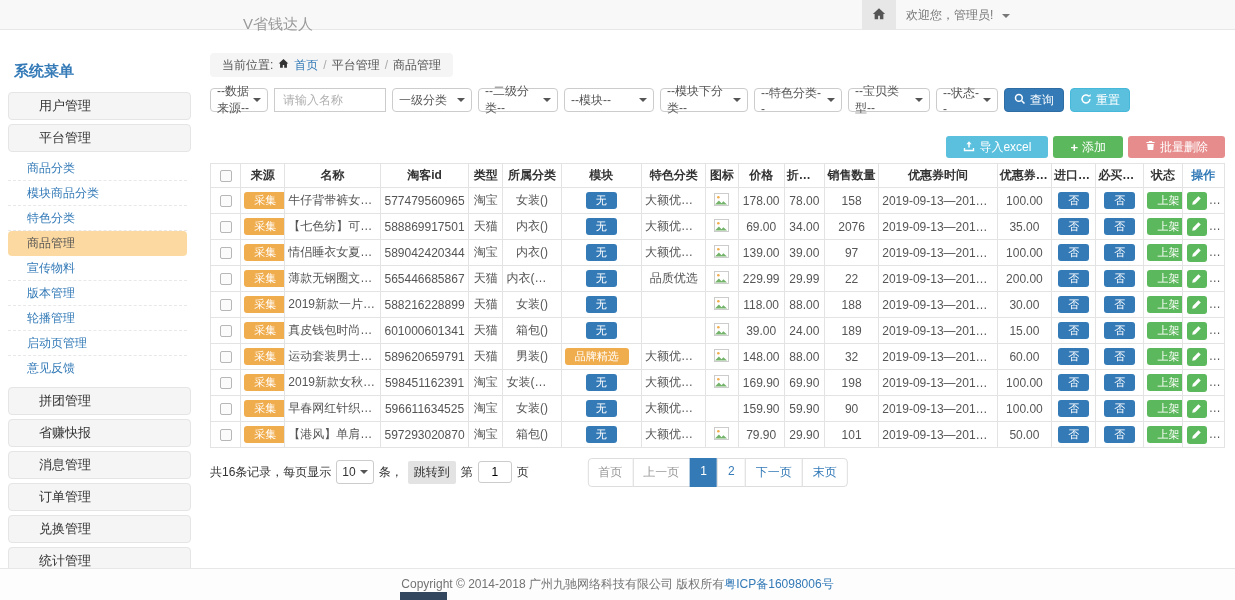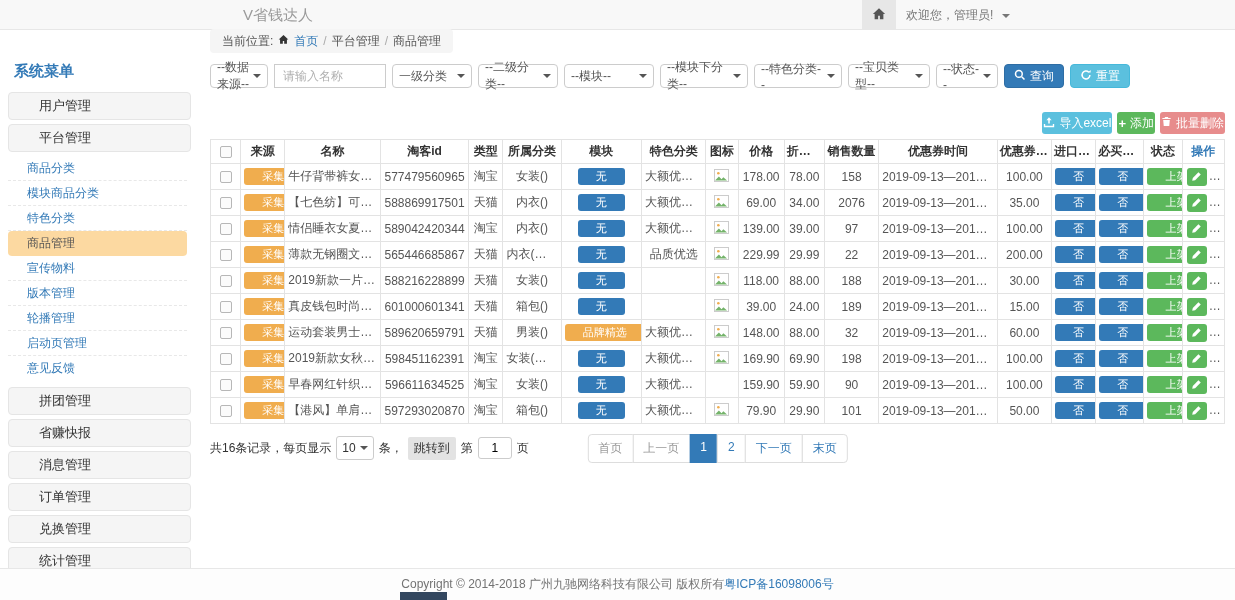--- a/index.html
+++ b/index.html
@@ -1,62 +1,62 @@
 <!DOCTYPE html>
 <html><head>
 <meta charset="utf-8">
 <style>
   *{box-sizing:border-box;margin:0;padding:0}
   body{margin:0;background:#fff}
   .page{position:relative;width:1235px;height:600px;overflow:hidden;background:#fff;
         font-family:"Liberation Sans","DejaVu Sans",sans-serif;font-size:12px;color:#333}
   
   .navbar{position:absolute;top:0;left:0;right:0;height:30px;background:#f8f8f8;border-bottom:1px solid #e7e7e7}
-  .brand{position:absolute;left:243px;top:0;line-height:30px;font-size:15px;color:#9a9a9a}
+  .brand{position:absolute;left:243px;top:9px;line-height:30px;font-size:15px;color:#9a9a9a}
   .nav-home{position:absolute;left:862px;top:0;width:34px;height:30px;background:#e7e7e7;
             display:flex;align-items:center;justify-content:center;cursor:pointer}
   .nav-user{position:absolute;left:906px;top:0;line-height:30px;color:#777;cursor:pointer}
   .caret{display:inline-block;margin-left:5px;border-top:4px solid #777;border-left:4px solid transparent;border-right:4px solid transparent;vertical-align:middle}
   
   .sidebar{position:absolute;left:8px;top:50px;width:183px}
   .sb-title{color:#337ab7;font-size:15px;font-weight:bold;margin:12px 0 11px 6px}
   .sb-block{height:28px;line-height:26px;background:#f5f5f5;border:1px solid #e5e5e5;border-radius:4px;
             padding-left:30px;margin-bottom:4px;color:#333;font-size:13px;cursor:pointer}
   .sb-panel{margin:1px 0 6px}
   .sb-item{height:25px;line-height:25px;padding-left:19px;color:#337ab7;border-bottom:1px dashed #e8e8e8;cursor:pointer;margin-right:4px}
   .sb-item:last-child{border-bottom:none}
   .sb-item.active{background:#fcd9a1;border-radius:4px;color:#555;border-bottom-color:transparent}
   
-  .main{position:absolute;left:210px;top:29px;width:1015px}
+  .main{position:absolute;left:210px;top:53px;width:1015px}
   .breadcrumb{display:inline-flex;align-items:center;gap:5px;height:24px;background:#f5f5f5;border-radius:4px;padding:0 12px;color:#555}
   .crumb-link{color:#337ab7;cursor:pointer}
   .crumb-sep{color:#aaa}
   .filters{display:flex;gap:6px;margin-top:11px;align-items:center}
   .fsel{height:24px;border:1px solid #ccc;border-radius:4px;background:#fff;display:inline-flex;align-items:center;
         justify-content:space-between;padding:0 6px;color:#555;cursor:pointer;flex:none}
   .scaret{border-top:4px solid #555;border-left:4px solid transparent;border-right:4px solid transparent;margin-left:4px}
   .finput{height:24px;border:1px solid #ccc;border-radius:0;padding:0 8px;color:#555;font-size:12px;flex:none}
   .finput::placeholder{color:#b0b0b0}
   .btn{display:inline-flex;align-items:center;gap:4px;height:24px;padding:0 9px;border-radius:4px;color:#fff;
        border:1px solid transparent;cursor:pointer;font-size:12px;flex:none}
   .btn-query{background:#337ab7;border-color:#2e6da4}
   .btn-reset{background:#5bc0de;border-color:#46b8da}
   .toolbar{display:flex;justify-content:flex-end;gap:5px;margin-top:24px}
-  .btn-sm{height:22px;padding:0 0;border-radius:3px}
+  .btn-sm{height:22px;padding:0 16px;border-radius:3px}
   .btn-import{background:#5bc0de}
   .btn-add{background:#5cb85c}
   .btn-add .plus{font-weight:bold;font-size:13px}
   .btn-batch{background:#e78c8c}
   
   table{width:100%;border-collapse:collapse;table-layout:fixed;margin-top:5px;background:#fff}
   th,td{border:1px solid #e3e3e3;text-align:center;overflow:hidden;white-space:nowrap;text-overflow:ellipsis}
   th{height:24px;font-weight:bold;color:#333;padding:0 2px;background:#fff;font-size:12px}
   td{height:26px;padding:0 3px;color:#555}
   th.op{color:#337ab7}
-  .badge{display:inline-block;padding:2px 18px;border-radius:3px;color:#fff;font-size:11px;line-height:1.25;cursor:pointer}
+  .badge{display:inline-block;padding:2px 10px;border-radius:3px;color:#fff;font-size:11px;line-height:1.25;cursor:pointer}
   .badge.orange{background:#f0ad4e}
   .badge.blue{background:#337ab7}
   .badge.green{background:#5cb85c}
   .cb{display:inline-block;width:12px;height:12px;border:1px solid #b7b7b7;border-radius:2px;background:#fbfbfb;vertical-align:middle;cursor:pointer}
   .abtn{display:inline-flex;align-items:center;justify-content:center;width:20px;height:18px;border-radius:3px;margin:0 1px;cursor:pointer;vertical-align:middle}
   .abtn.edit{background:#5cb85c}
   .abtn.del{background:#d9534f}
   .modtxt{font-size:11px;color:#555;margin-left:2px}
   
   .pgrow{position:relative;margin-top:12px;height:28px}

